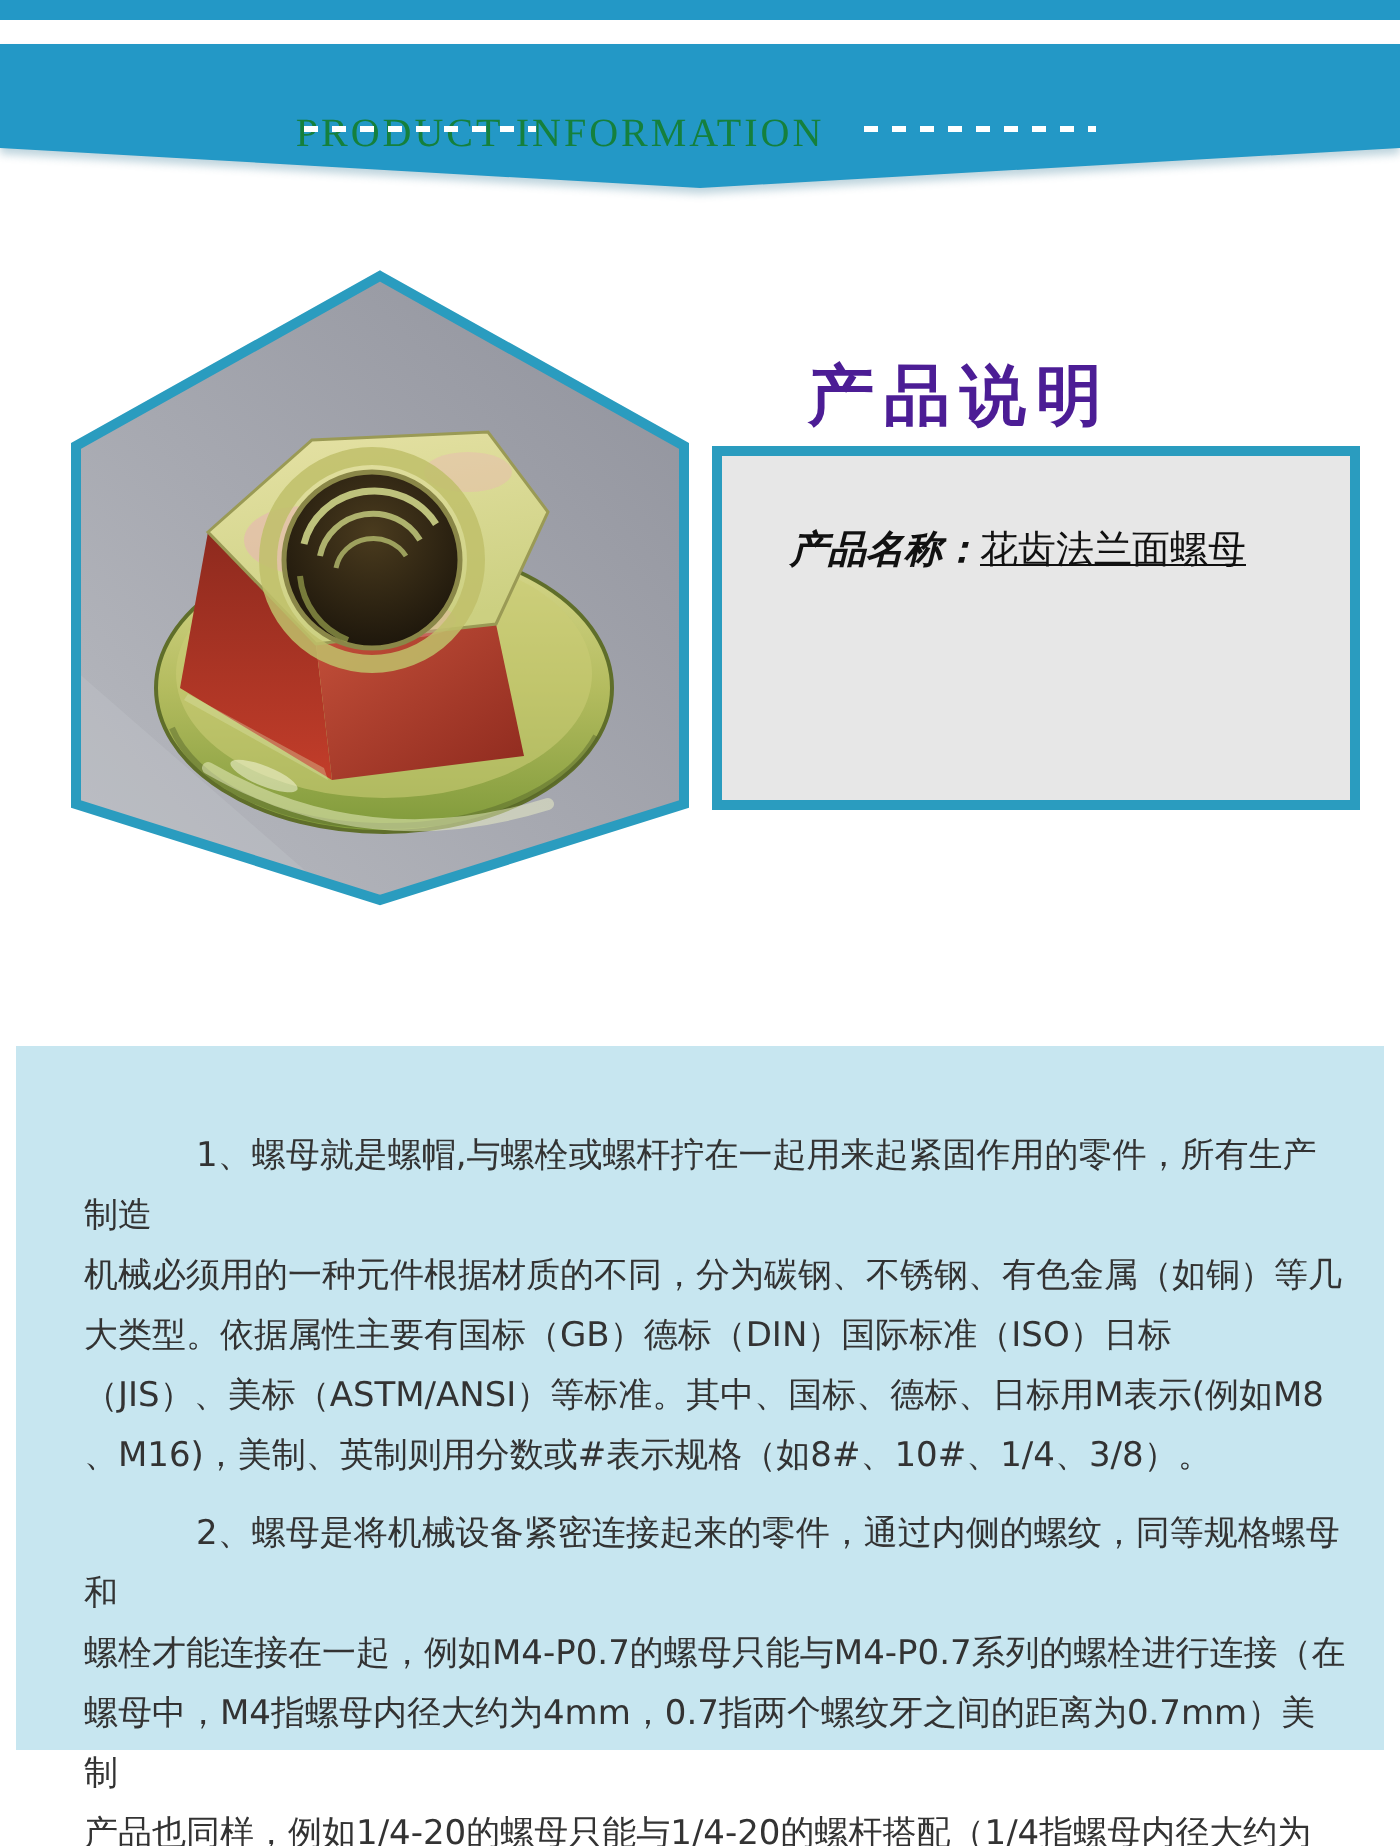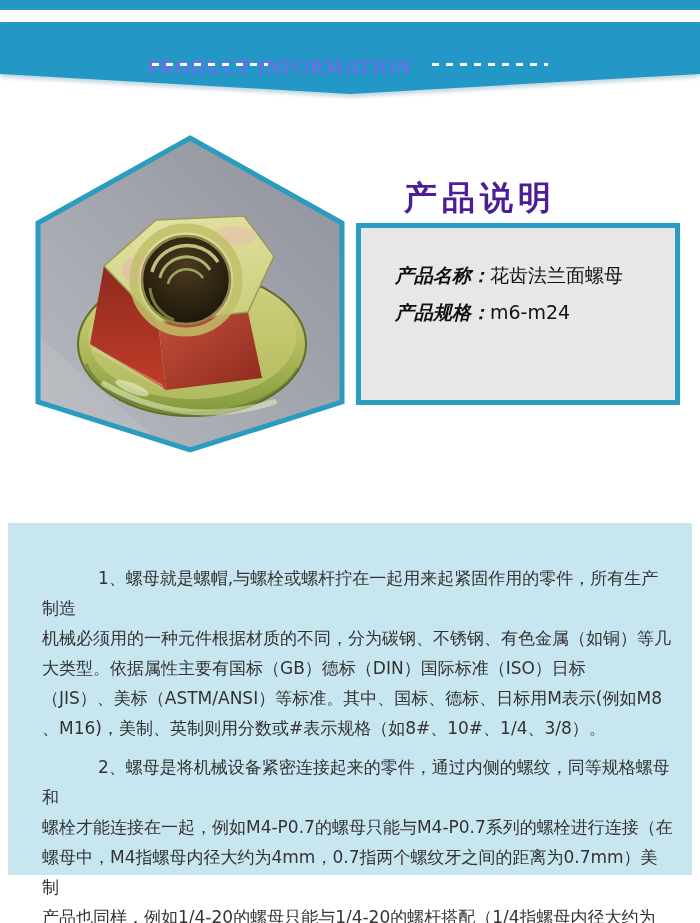--- a/index.html
+++ b/index.html
@@ -5,39 +5,39 @@
   html,body{margin:0;padding:0;background:#ffffff;}
   .page{position:relative;width:700px;height:923px;background:#fff;overflow:hidden;
         font-family:"DejaVu Sans","Liberation Sans",sans-serif;}
 
   
   .top-strip{position:absolute;left:0;top:0;width:700px;height:10px;background:var(--teal,#2398c6);}
   .band-svg{position:absolute;left:0;top:0;width:700px;height:110px;filter:drop-shadow(0 3px 2px rgba(110,160,180,.45));}
   .teal-fill{fill:var(--teal,#2398c6);}
   .page-title{position:absolute;left:0;top:24px;width:700px;text-align:center;
               color:#fff;font-size:34px;font-weight:bold;letter-spacing:12px;text-indent:12px;}
-  .page-subtitle{position:absolute;left:0;top:56px;width:560px;text-align:center;color:#8b5cf6;
+  .page-subtitle{position:absolute;left:0;top:56px;width:560px;text-align:center;color:#15803d;
                  font-family:"Liberation Serif","DejaVu Serif",serif;font-size:20px;letter-spacing:1.5px;}
   .dash{position:absolute;top:63px;width:116px;height:3px;
         background:repeating-linear-gradient(90deg,#fff 0 7px,transparent 7px 14px);}
   .dash.left{left:152px;}
   .dash.right{left:432px;}
 
   
   .hex-svg{position:absolute;left:34px;top:132px;width:312px;height:322px;}
 
   
   .section-title{position:absolute;left:390px;top:176px;color:#4c1d95;
                  font-size:33px;font-weight:bold;letter-spacing:5px;margin-left:14px;}
   .info-box{position:absolute;left:356px;top:223px;width:324px;height:182px;box-sizing:border-box;
             background:var(--box_gray,#e7e7e7);border:5px solid var(--border_teal,#2a9cbf);
             padding:36px 8px 0 34px;}
   .info-row{height:23px;line-height:23px;margin-bottom:14px;font-size:19px;color:#111;white-space:nowrap;}
   .info-label{font-weight:bold;font-style:italic;}
-  .info-value{font-weight:normal;}
+  .info-value{font-weight:normal;text-decoration:underline;}
 
   
   .desc-panel{position:absolute;left:8px;top:523px;width:684px;height:352px;box-sizing:border-box;
               background:var(--panel_blue,#c7e6f0);padding:40px 18px 0 34px;}
   .desc-panel p{margin:0;color:var(--text_dark,#333333);font-size:17px;line-height:30px;
                 white-space:pre-line;text-indent:56px;}
   .desc-panel p.first{margin-bottom:9px;}
 </style>
 </head>
 <body>
@@ -115,23 +115,20 @@
 
     <polygon points="156,6 308,91 308,270 156,318 4,270 4,91" fill="none" stroke="var(--border_teal,#2a9cbf)" stroke-width="5"></polygon>
   </svg>
 
   <div class="section-title">产品说明</div>
 
   <div class="info-box">
     <div class="info-row">
       <span class="info-label">产品名称：</span><span class="info-value">花齿法兰面螺母</span>
     </div>
-    <div class="info-row">
-      <span class="info-label">产品规格：</span><span class="info-value">m6-m24</span>
-    </div>
   </div>
 
   <div class="desc-panel">
     <p class="first">1、螺母就是螺帽,与螺栓或螺杆拧在一起用来起紧固作用的零件，所有生产制造
 机械必须用的一种元件根据材质的不同，分为碳钢、不锈钢、有色金属（如铜）等几
 大类型。依据属性主要有国标（GB）德标（DIN）国际标准（ISO）日标
 （JIS）、美标（ASTM/ANSI）等标准。其中、国标、德标、日标用M表示(例如M8
 、M16)，美制、英制则用分数或#表示规格（如8#、10#、1/4、3/8）。</p>
     <p>2、螺母是将机械设备紧密连接起来的零件，通过内侧的螺纹，同等规格螺母和
 螺栓才能连接在一起，例如M4-P0.7的螺母只能与M4-P0.7系列的螺栓进行连接（在

